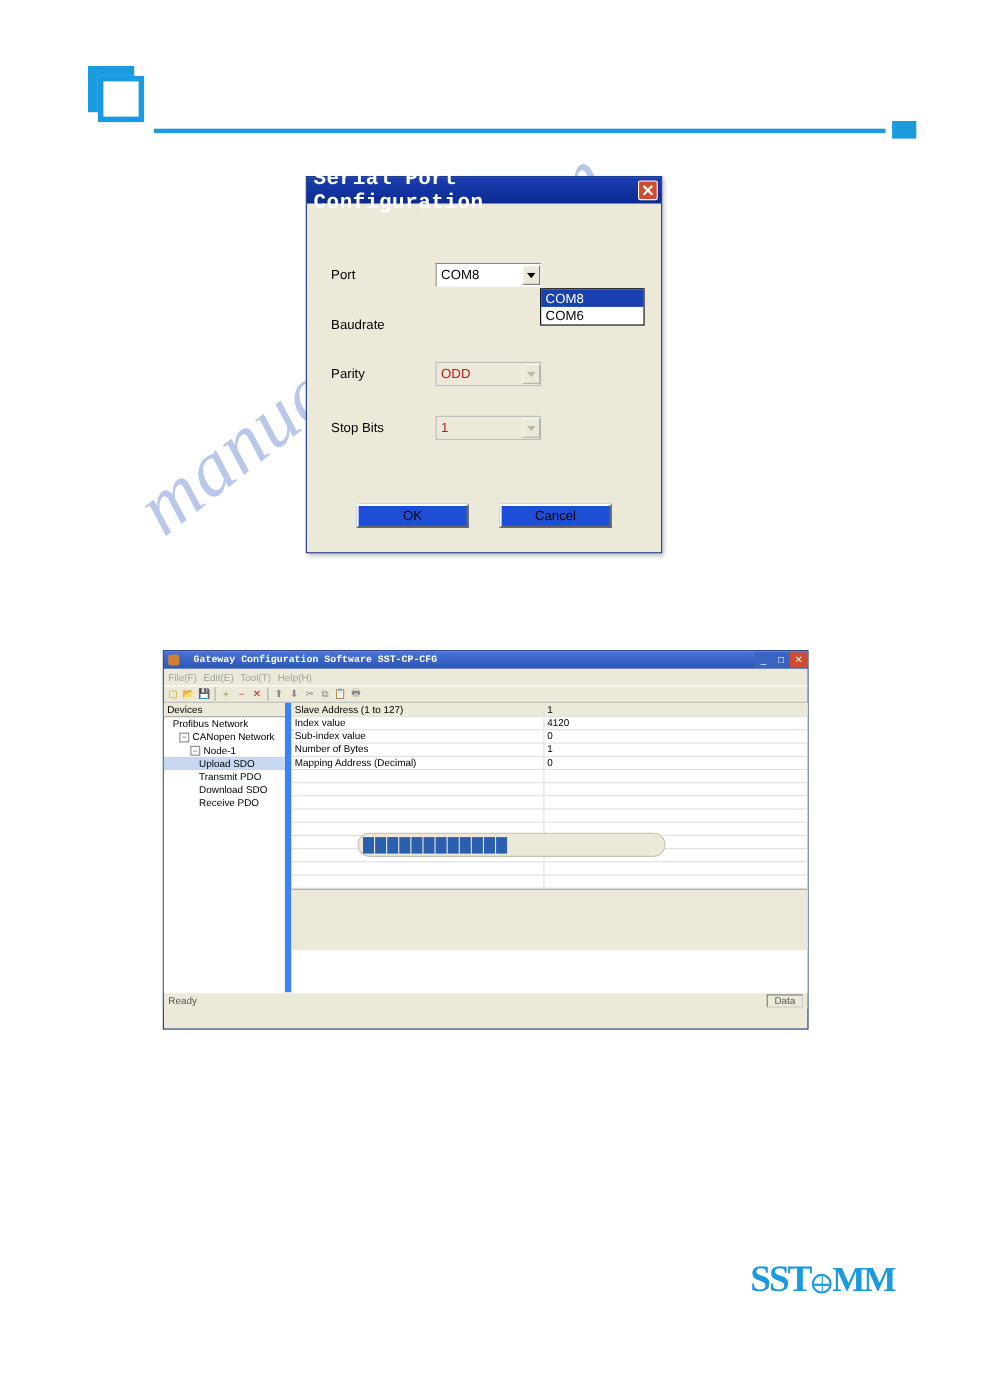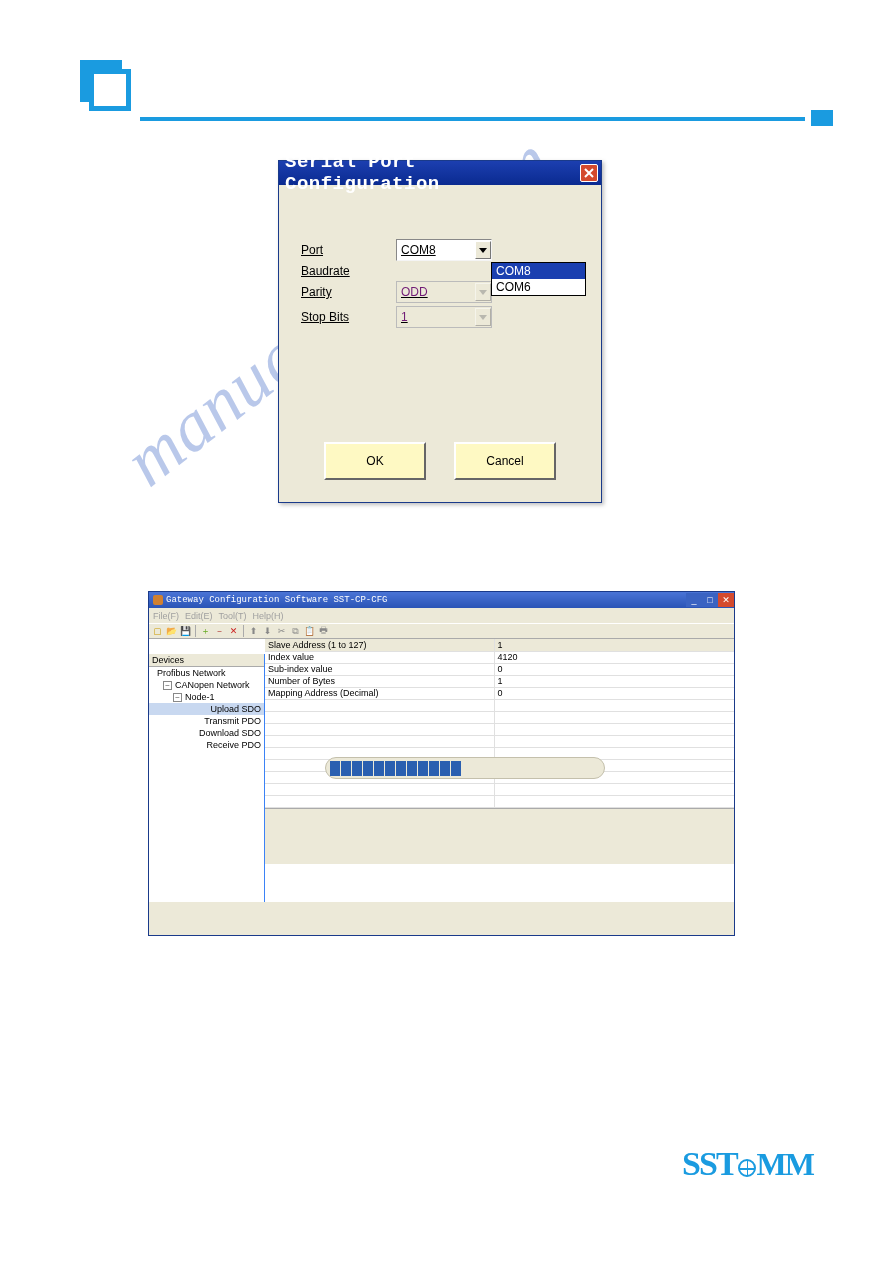--- a/index.html
+++ b/index.html
@@ -85,43 +85,42 @@
   .title-close svg { width: 10px; height: 10px; }
 
   .dlg1-body {
     padding: 54px 22px 16px 22px;
     font-size: 12px;
     color: #000;
   }
   .form-row {
     display: flex;
     align-items: center;
-    margin-bottom: 3px;
-    text-decoration: underline;
+    margin-bottom: 27px;
   }
   .form-label {
     width: 95px;
   }
   .combo {
     width: 96px;
     height: 22px;
     background: #fff;
     border-top: 1px solid #888;
     border-left: 1px solid #888;
     border-right: 1px solid #f4f4f4;
     border-bottom: 1px solid #f4f4f4;
     display: flex;
     align-items: center;
     justify-content: space-between;
     padding-left: 4px;
     font-size: 12px;
   }
   .combo.disabled {
     background: #ece9d8;
-    color: #701a75;
+    color: #b91c1c;
     border-color: #bbb;
   }
   .combo-btn {
     width: 16px; height: 18px;
     background: #ece9d8;
     border-top: 1px solid #fff;
     border-left: 1px solid #fff;
     border-right: 1px solid #777;
     border-bottom: 1px solid #777;
     display: flex; align-items: center; justify-content: center;
@@ -150,22 +149,22 @@
   .dlg1-buttons {
     position: absolute;
     bottom: 22px;
     left: 0; right: 0;
     display: flex;
     justify-content: center;
     gap: 28px;
   }
   .btn3d {
     width: 102px;
-    height: 38px;
-    background: #fef9c3;
+    height: 22px;
+    background: #1d4ed8;
     border-top: 2px solid #fff;
     border-left: 2px solid #fff;
     border-right: 2px solid #666;
     border-bottom: 2px solid #666;
     font-size: 12px;
     display: flex;
     align-items: center;
     justify-content: center;
     cursor: pointer;
   }
@@ -183,25 +182,25 @@
   }
   .d2-titlebar {
     height: 16px;
     background: linear-gradient(#4a74d6, #2a54b6);
     display: flex;
     align-items: center;
     justify-content: space-between;
     padding-left: 4px;
   }
   .d2-titlebar-left {
-    display: flex; align-items: center; gap: 3px;
+    display: flex; align-items: center; gap: 13px;
     color: #fff;
     font-family: "Courier New", monospace;
     font-size: 9px;
-    font-weight: normal;
+    font-weight: bold;
   }
   .d2-title-icon {
     width: 10px; height: 10px;
     background: #d08030;
     border-radius: 2px;
   }
   .d2-win-btns {
     display: flex;
   }
   .d2-win-btn {
@@ -245,39 +244,38 @@
     margin: 0 2px;
   }
 
   .d2-body {
     display: flex;
     height: 263px;
     background: #fff;
   }
   .d2-tree {
     width: 116px;
-    border-right: 1px solid #3b82f6;
+    border-right: 6px solid #3b82f6;
     background: #fff;
     font-size: 9px;
-    margin-top: 15px;
   }
   .d2-tree-header {
     background: #ece9d8;
     border-bottom: 1px solid #aaa;
     padding: 1px 3px;
   }
   .tree-node {
     padding: 0px 3px 0px 8px;
     display: flex; align-items: center; gap: 3px;
     height: 12px;
     white-space: nowrap;
   }
   .tree-node.l1 { padding-left: 14px; }
   .tree-node.l2 { padding-left: 24px; }
-  .tree-node.l3 { padding-left: 32px; justify-content: flex-end; }
+  .tree-node.l3 { padding-left: 32px; }
   .tree-node.sel { background: #c8d8f0; }
   .tree-toggle {
     width: 9px; height: 9px;
     border: 1px solid #888;
     font-size: 8px;
     line-height: 7px;
     text-align: center;
     color: #555;
   }
 
@@ -606,19 +604,23 @@
         <div class="prog-seg"></div>
         <div class="prog-seg"></div>
         <div class="prog-seg"></div>
         <div class="prog-seg"></div>
         <div class="prog-seg"></div>
         <div class="prog-seg"></div>
       </div>
       <div class="d2-bottom-pane"></div>
     </div>
   </div>
+  <div class="d2-status">
+    <span>Ready</span>
+    <span class="d2-status-right">Data</span>
+  </div>
 </div>
 
 <div class="footer-logo">
   <span class="big">SST</span>
     <span class="globe"></span>
     <span>MM</span>
 </div>
 
 </body></html>

